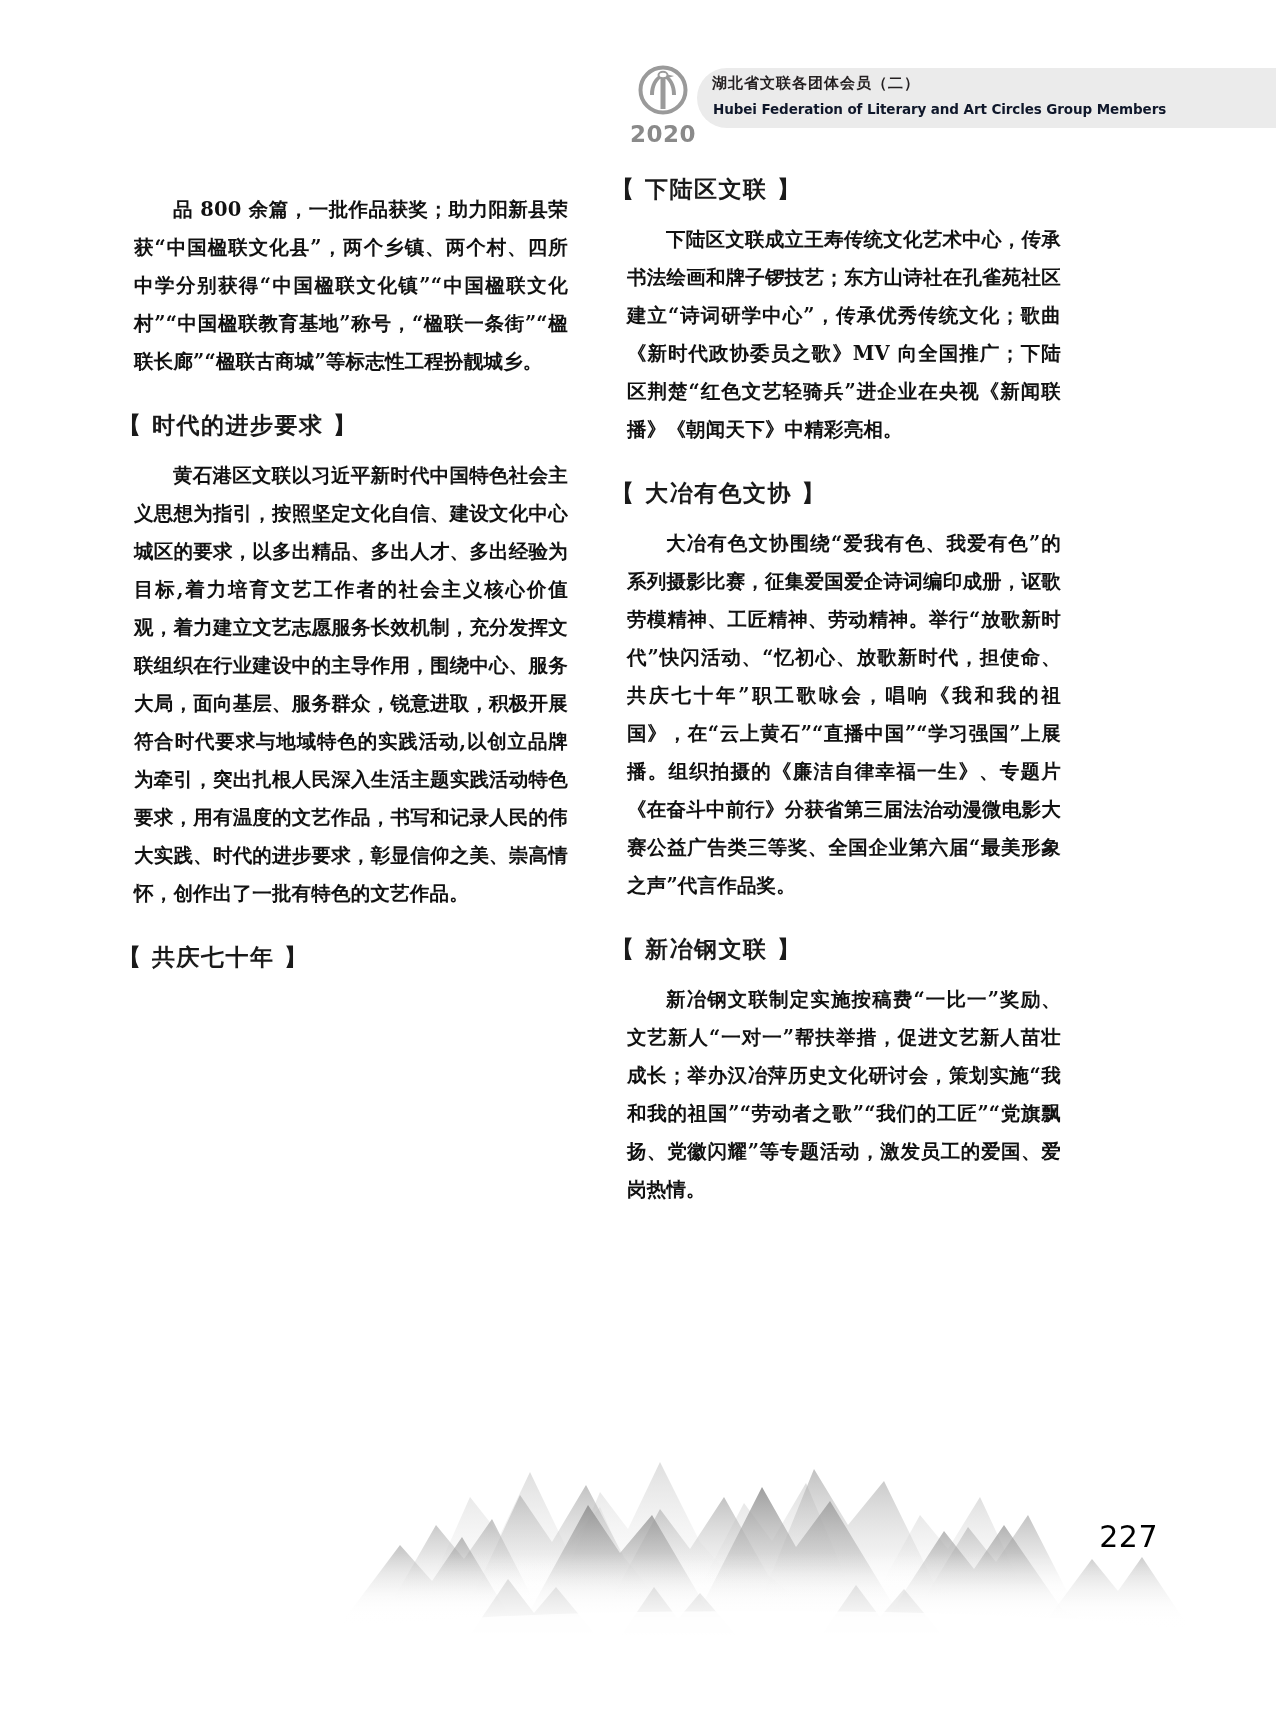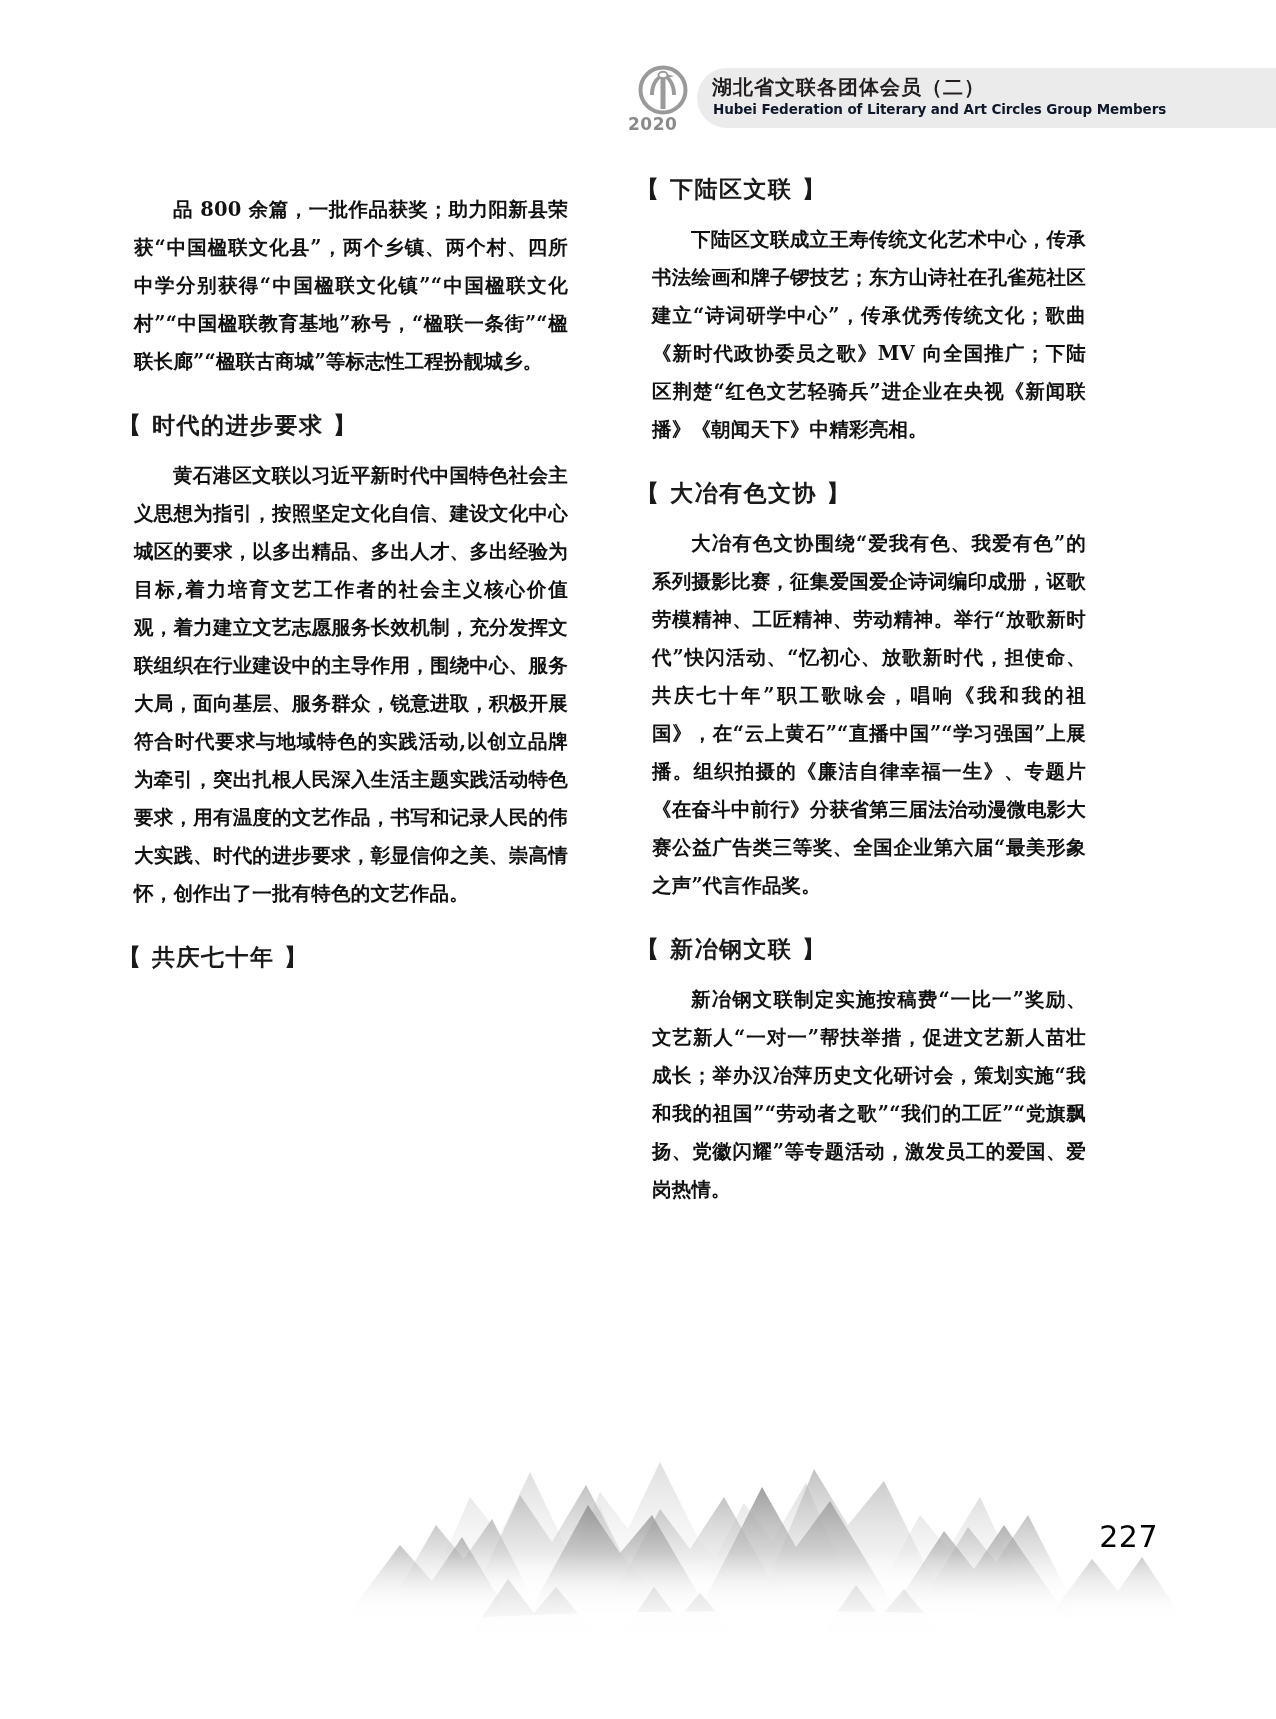--- a/index.html
+++ b/index.html
@@ -31,21 +31,21 @@
     height: 60px;
     background: #ebebeb;
     border-radius: 30px 0 0 30px;
   }
   .header-title-cn {
     position: absolute;
     left: 712px;
     top: 6px;
     font-family: "DejaVu Serif", "Liberation Serif", serif;
     font-weight: bold;
-    font-size: 20px;
+    font-size: 15px;
     letter-spacing: 1px;
     color: #231f20;
     white-space: nowrap;
   }
   .header-title-en {
     position: absolute;
     left: 713px;
     top: 33px;
     font-family: "DejaVu Sans", "Liberation Sans", sans-serif;
     font-weight: bold;
@@ -64,42 +64,43 @@
   .header-logo .logo-mark {
     position: absolute;
     left: 10px;
     top: 0px;
     width: 50px;
     height: 50px;
   }
   .header-logo .logo-year {
     position: absolute;
     left: 0px;
-    top: 49px;
+    top: 56px;
     width: 70px;
-    font-family: "DejaVu Sans", "Liberation Sans", sans-serif;
-    font-weight: bold;
-    font-size: 17px;
+    text-align: center;
+    font-family: "DejaVu Sans", "Liberation Sans", sans-serif;
+    font-weight: bold;
+    font-size: 23px;
     color: #8a8a8a;
     letter-spacing: 0.5px;
   }
 
   
   .content {
     position: absolute;
     left: 0;
     top: 175px;
     width: 1276px;
   }
   .column {
     position: absolute;
     width: 466px;
   }
   .col-left  { left: 118px; top: 0px; }
-  .col-right { left: 636px; top: 0px; }
+  .col-right { left: 611px; top: 0px; }
 
   .section { margin-bottom: 6px; }
 
   .sec-heading {
     font-family: "DejaVu Sans", "Liberation Sans", sans-serif;
     font-weight: bold;
     font-size: 23px;
     color: #1a1a1a;
     letter-spacing: 1.5px;
     margin: 30px 0 8px 0;

